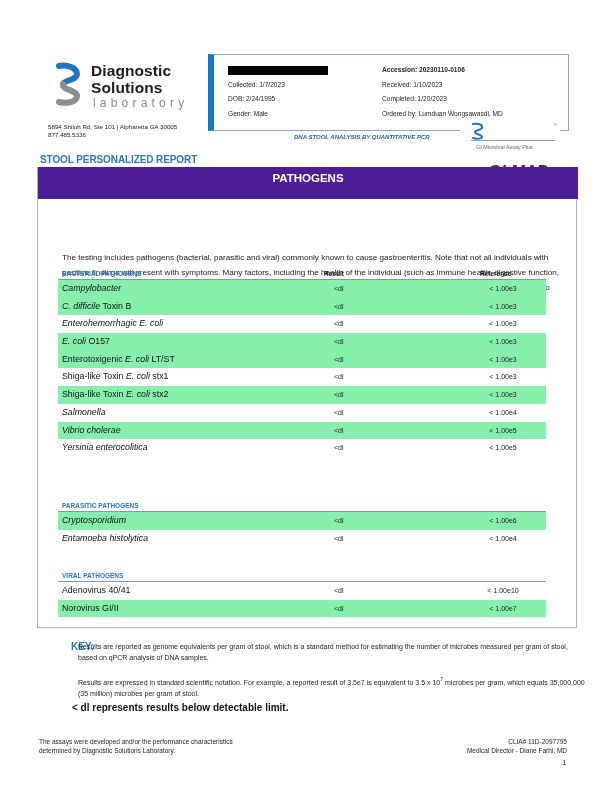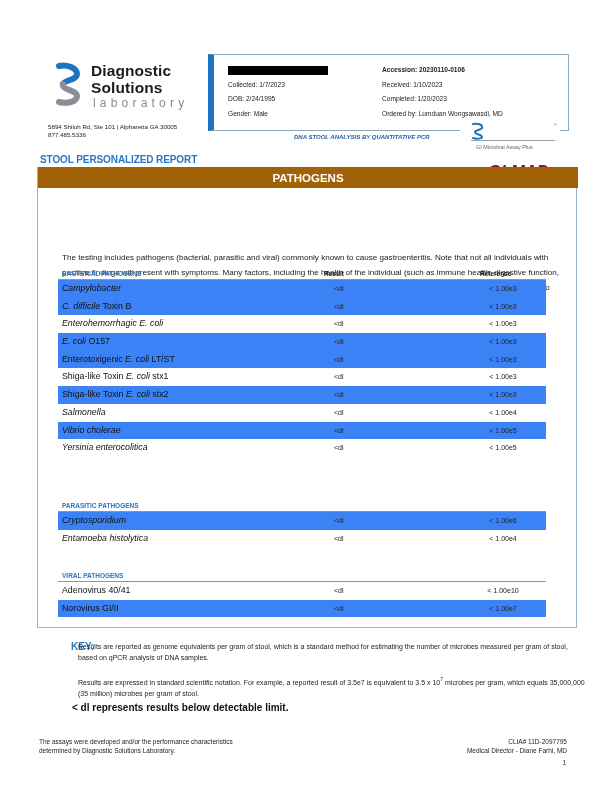--- a/index.html
+++ b/index.html
@@ -27,30 +27,30 @@
   .gimap .g-mark { position: absolute; left: 0; top: 2px; }
   .gimap .g-text { position: absolute; left: 17px; top: 0px; font-size: 17px; font-weight: bold; font-style: italic; color: #7f1d1d; letter-spacing: -0.3px; margin-top: 42px; }
   .gimap .g-tm { position: absolute; left: 83px; top: 2px; font-size: 4px; color: #1f74c2; }
   .gimap .g-line { position: absolute; left: 0; top: 20px; width: 84px; height: 1px; background: #9aa3ad; }
   .gimap .g-sub { position: absolute; left: 5px; top: 24px; font-size: 5.4px; color: #666; }
 
   .report-title { position: absolute; left: 40px; top: 154px; font-size: 10px; font-weight: bold; color: #2a77c4; letter-spacing: -0.1px; }
 
   
   .panel { position: absolute; left: 37px; top: 167px; width: 540px; height: 461px; border: 1px solid #9fb3c7; border-top: none; }
-  .panel-head { position: absolute; left: 0; top: 0; width: 540px; height: 21px; background: #a16207; color: #fff; font-weight: bold; font-size: 11.5px; text-align: center; line-height: 22px; }
+  .panel-head { position: absolute; left: 0; top: 0; width: 540px; height: 32px; background: #4c1d95; color: #fff; font-weight: bold; font-size: 11.5px; text-align: center; line-height: 22px; }
   .intro { position: absolute; left: 24px; top: 43px; width: 500px; font-size: 8.1px; line-height: 15px; color: #1a1a1a; margin-top: 40px; }
 
   .tbl { position: absolute; left: 20px; width: 488px; }
   .sec-head { height: 12px; position: relative; border-bottom: 1.5px solid #7f98b4; }
   .sec-head .label { position: absolute; left: 4px; top: 2px; font-size: 6.5px; font-weight: bold; color: #2a77c4; }
   .sec-head .h-res { position: absolute; left: 266px; top: 2px; font-size: 6.5px; font-weight: bold; color: #1a1a1a; }
   .sec-head .h-ref { position: absolute; left: 422px; top: 2px; font-size: 6.5px; font-weight: bold; color: #1a1a1a; }
   .row { height: 17.7px; position: relative; }
-  .row.alt { background: #3b82f6; }
+  .row.alt { background: #86efac; }
   .row .name { position: absolute; left: 4px; top: 3px; font-size: 8.8px; color: #111; white-space: nowrap; }
   .row .res { position: absolute; left: 276px; top: 5px; font-size: 7px; color: #222; }
   .row .ref { position: absolute; left: 402px; width: 86px; text-align: center; top: 5px; font-size: 7px; color: #222; }
   i { font-style: italic; }
 
   
   .key-label { position: absolute; left: 39px; top: 641px; font-size: 10px; font-weight: bold; color: #2a77c4; margin-left: 32px; }
   .key-p { position: absolute; left: 78px; font-size: 7px; line-height: 11px; color: #222; width: 510px; }
   .key-p sup { font-size: 5px; vertical-align: 4px; }
   .dl-note { position: absolute; left: 72px; top: 702px; font-size: 10px; font-weight: bold; color: #111; }

